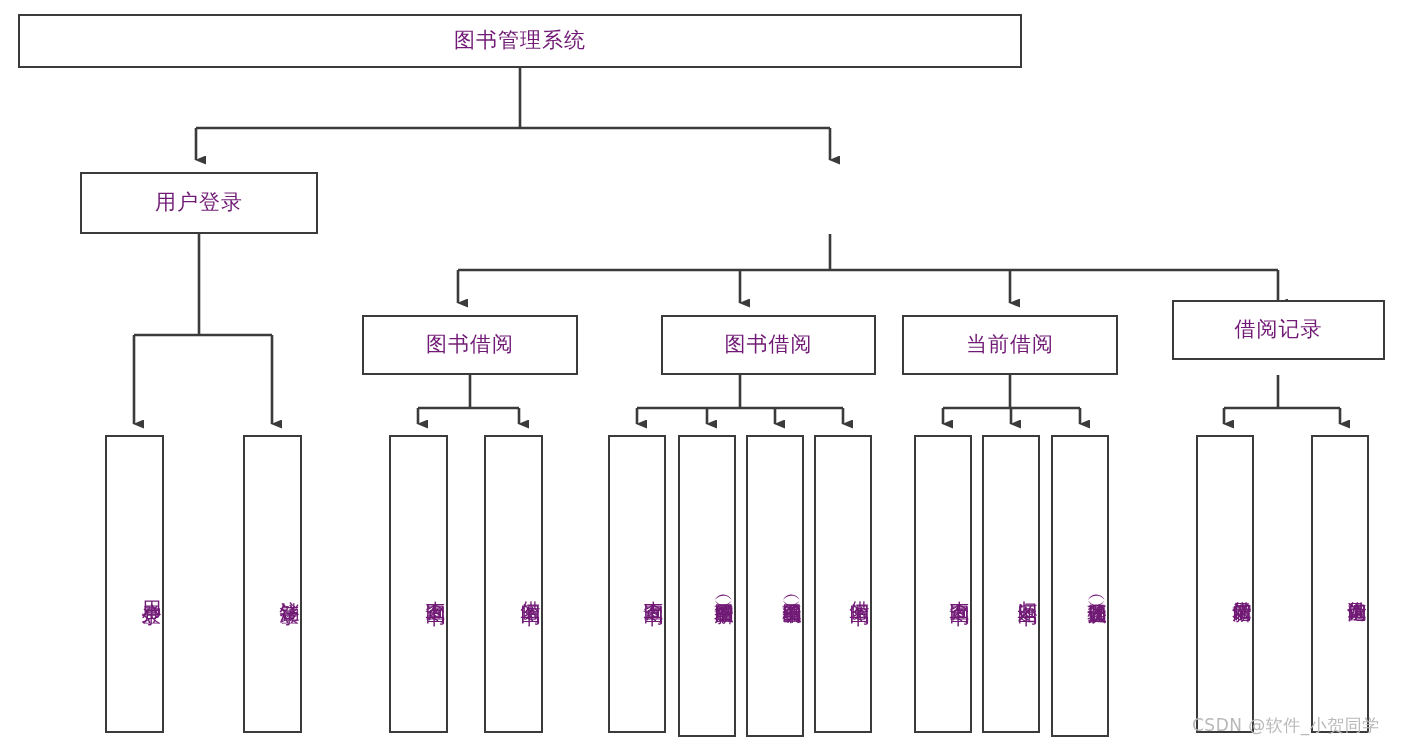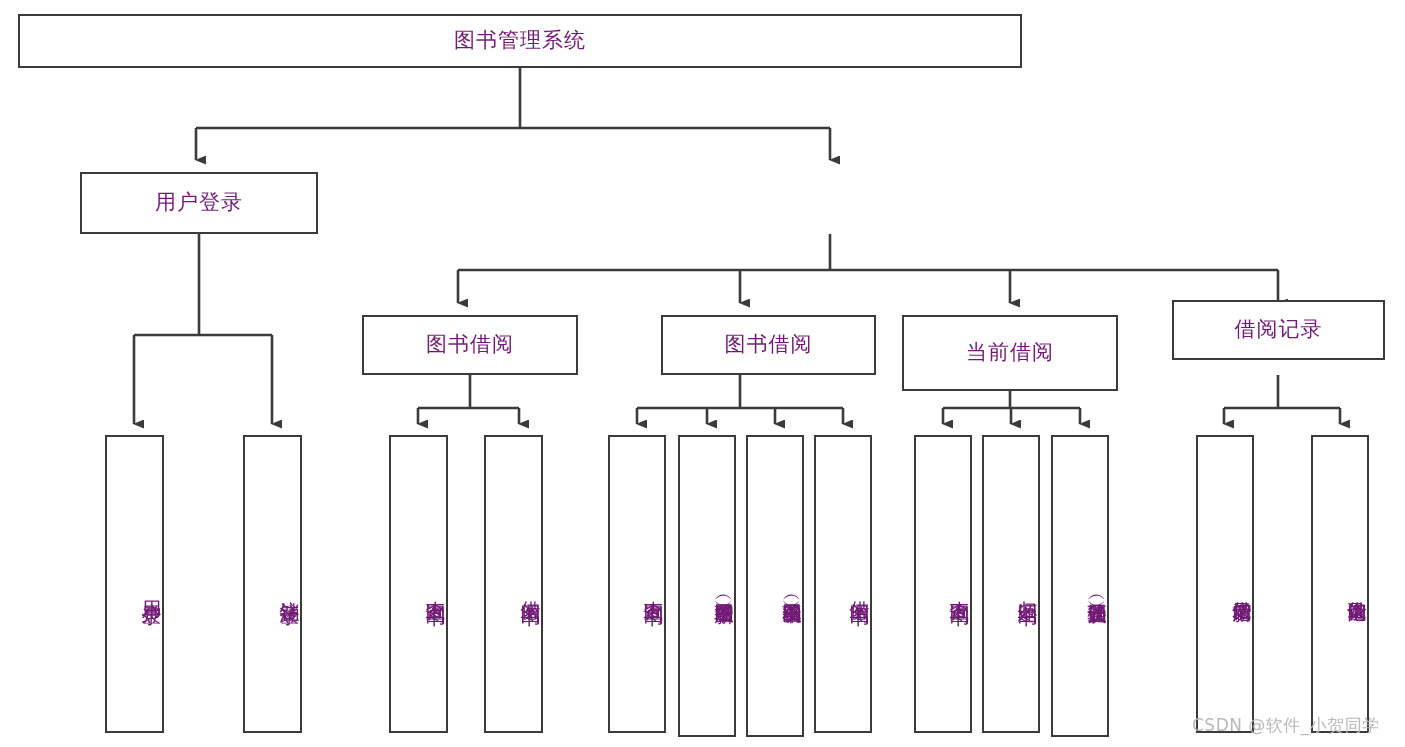--- a/index.html
+++ b/index.html
@@ -129,21 +129,21 @@
   <div class="node horiz" style="left:80px; top:172px; width:238px; height:62px;">
     <span class="label">用户登录</span>
   </div>
 
   <div class="node horiz" style="left:362px; top:315px; width:216px; height:60px;">
     <span class="label">图书借阅</span>
   </div>
   <div class="node horiz" style="left:661px; top:315px; width:215px; height:60px;">
     <span class="label">图书借阅</span>
   </div>
-  <div class="node horiz" style="left:902px; top:315px; width:216px; height:76px;">
+  <div class="node horiz" style="left:902px; top:315px; width:216px; height:60px;">
     <span class="label">当前借阅</span>
   </div>
   <div class="node horiz" style="left:1172px; top:300px; width:213px; height:60px;">
     <span class="label">借阅记录</span>
   </div>
 
   <div class="node vert" style="left:105px; top:435px; width:59px; height:298px;">
     <span class="label">用户登录</span>
   </div>
   <div class="node vert" style="left:243px; top:435px; width:59px; height:298px;">

